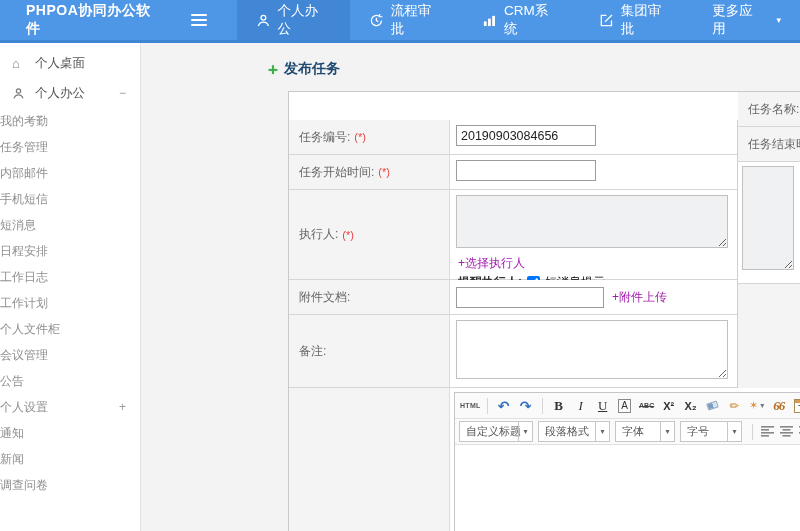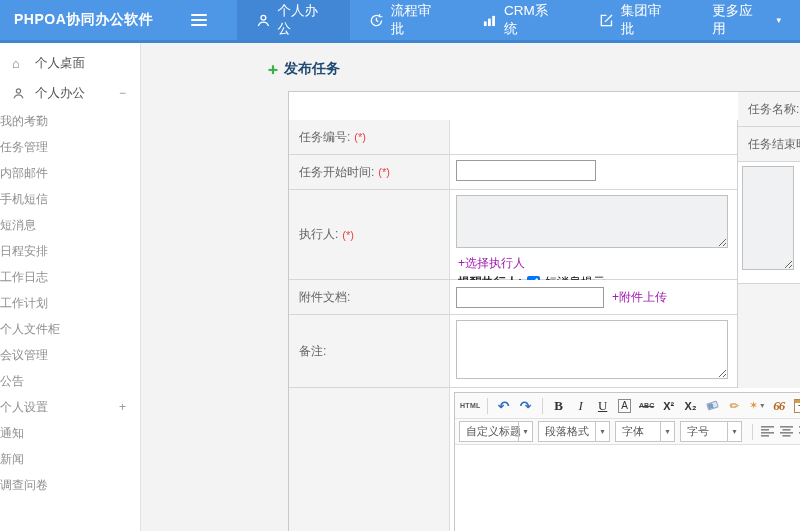--- a/index.html
+++ b/index.html
@@ -2,21 +2,21 @@
 <html><head>
 <meta charset="utf-8">
 <style>
   * { margin:0; padding:0; box-sizing:border-box; }
   html,body { width:800px; height:531px; overflow:hidden; background:#fff;
     font-family:"Liberation Sans","DejaVu Sans",sans-serif; }
 
   
   .topbar { height:43px; background:#4e96e6; border-bottom:3px solid #3f86d2;
     display:flex; align-items:center; color:#fff; }
-  .logo { font-size:14px; font-weight:bold; padding:0 14px; width:180px; letter-spacing:.5px; }
+  .logo { font-size:14px; font-weight:bold; padding:0 26px; width:180px; letter-spacing:.5px; }
   .hamburger { width:40px; display:flex; flex-direction:column; gap:3px; align-items:center; cursor:pointer; margin-right:18px; }
   .hamburger i { display:block; width:16px; height:2px; background:#fff; border-radius:1px; }
   .topnav { display:flex; height:40px; }
   .topnav-item { display:flex; align-items:center; gap:7px; padding:0 19px; font-size:13.5px; cursor:pointer; }
   .topnav-item.active { background:#4187d6; }
   .topnav-item svg { display:block; }
   .caret { font-size:9px; margin-left:4px; }
 
   
   .shell { display:flex; height:488px; }
@@ -223,20 +223,23 @@
 
     <div class="form-wrap">
       <div class="form-top">
 
         <div class="group-left">
           <div class="frow h35">
             <div class="flabel">
               <span>任务编号:</span>
                 <span class="req">(*)</span>
             </div>
+            <div class="ffield">
+              <input class="text w140" value="20190903084656" style="">
+            </div>
           </div>
           <div class="frow h35">
             <div class="flabel">
               <span>任务开始时间:</span>
                 <span class="req">(*)</span>
             </div>
             <div class="ffield">
               <input class="text w140" style="">
             </div>
           </div>

